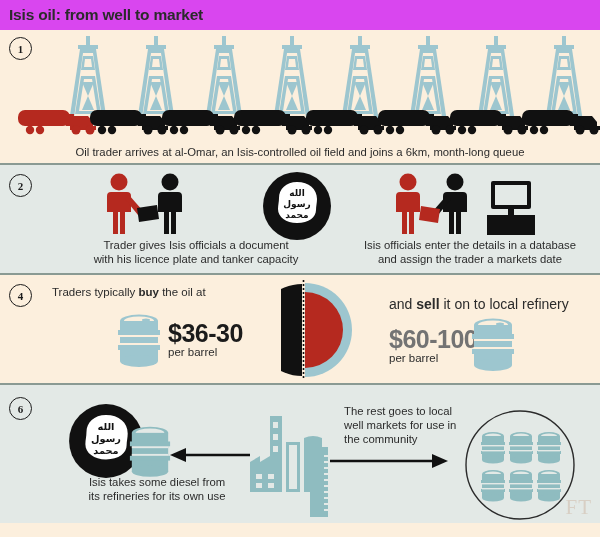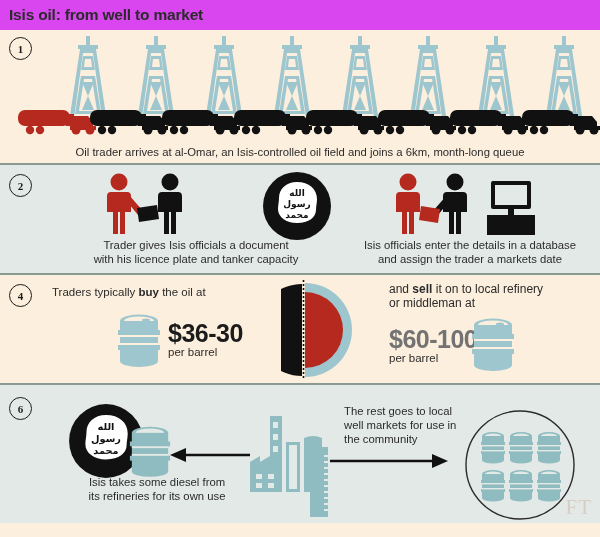--- a/index.html
+++ b/index.html
@@ -44,21 +44,21 @@
   .cap1{position:absolute;left:0;right:0;bottom:4px;text-align:center;}
 
   
   #sec2{height:110px;}
   .cap2a{position:absolute;left:46px;top:73px;width:300px;text-align:center;}
   .cap2b{position:absolute;left:350px;top:73px;width:240px;text-align:center;}
 
   
   #sec4{height:110px;}
   .buyline{position:absolute;left:52px;top:11px;font-size:11.5px;}
-  .sellline{position:absolute;left:389px;top:7px;font-size:12px;line-height:14px;width:185px;}
+  .sellline{position:absolute;left:389px;top:22px;font-size:14px;line-height:14px;width:185px;}
   .price{font-family:"Liberation Sans",sans-serif;font-weight:bold;font-size:25px;letter-spacing:-0.5px;}
   .price.buy{color:#1b1b1b;}
   .price.sell{color:#737373;}
   .perbarrel{font-size:11.5px;color:#2b2b2b;margin-top:-2px;}
 
   
   #sec6{height:140px;}
   .cap6a{position:absolute;left:42px;top:90px;width:230px;text-align:center;}
   .cap6b{position:absolute;left:344px;top:19px;width:150px;}
   .ftlogo{
@@ -364,21 +364,20 @@
 
     <svg style="position:absolute;left:281px;top:3px;" width="82" height="104" viewBox="0 0 82 104">
       <path d="M21 6 a46 46 0 0 0 0 92 z" fill="#111111"></path>
       <path d="M24 5 a47 47 0 0 1 0 94 z" fill="#9dc6cf"></path>
       <path d="M24 14 a38 38 0 0 1 0 76 z" fill="#b5291f"></path>
       <line x1="22.5" y1="2" x2="22.5" y2="102" stroke="#111111" stroke-width="1.6" stroke-dasharray="2,2"></line>
     </svg>
 
     <div class="sellline">
       <div><span>and </span><b>sell</b><span> it on to local refinery</span></div>
-      <div>or middleman at</div>
     </div>
 
     <div style="position:absolute;left:389px;top:50px;">
       <div class="price sell">$60-100</div>
       <div class="perbarrel">per barrel</div>
     </div>
 
     <svg style="position:absolute;left:470px;top:42px;" width="46" height="56" viewBox="0 0 46 56">
       <ellipse cx="23" cy="8" rx="19" ry="6.5" fill="#9dc6cf"></ellipse>
       <ellipse cx="23" cy="8" rx="15" ry="4.5" fill="#fcefdd"></ellipse>

